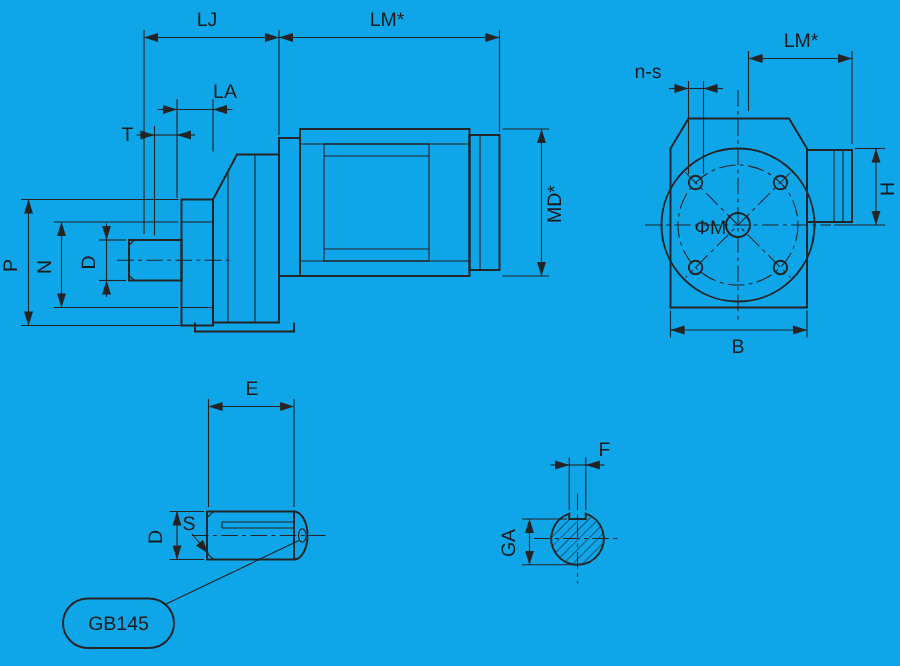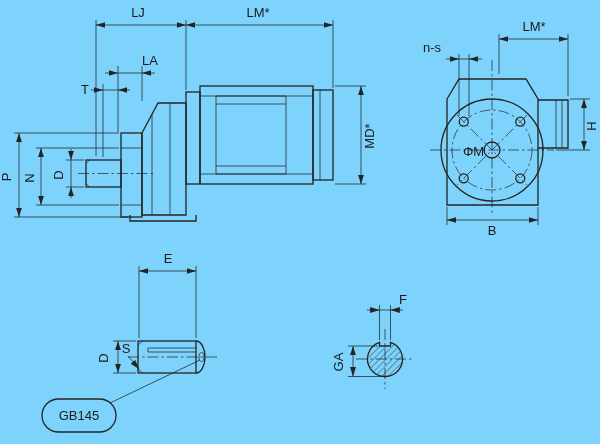--- a/index.html
+++ b/index.html
@@ -1,16 +1,16 @@
 <!DOCTYPE html>
 <html><head>
 <meta charset="utf-8">
 <style>
   html,body{margin:0;padding:0;background:#e9ebe9;}
-  .sheet{width:600px;height:444px;background:#7dd3fc;position:relative;overflow:hidden;}
+  .sheet{width:600px;height:444px;background:#0ea5e9;position:relative;overflow:hidden;}
   svg{display:block;}
   svg text{font-family:"Liberation Sans","DejaVu Sans",sans-serif;font-size:13px;fill:#1b1b1b;}
   .o{fill:none;stroke:#242424;stroke-width:1.3;stroke-linejoin:miter;}
   .t{fill:none;stroke:#242424;stroke-width:0.75;}
   .dim{fill:none;stroke:#242424;stroke-width:0.75;}
   .cl{fill:none;stroke:#242424;stroke-width:0.7;stroke-dasharray:11 3 2.5 3;}
 </style>
 </head>
 <body>
 

